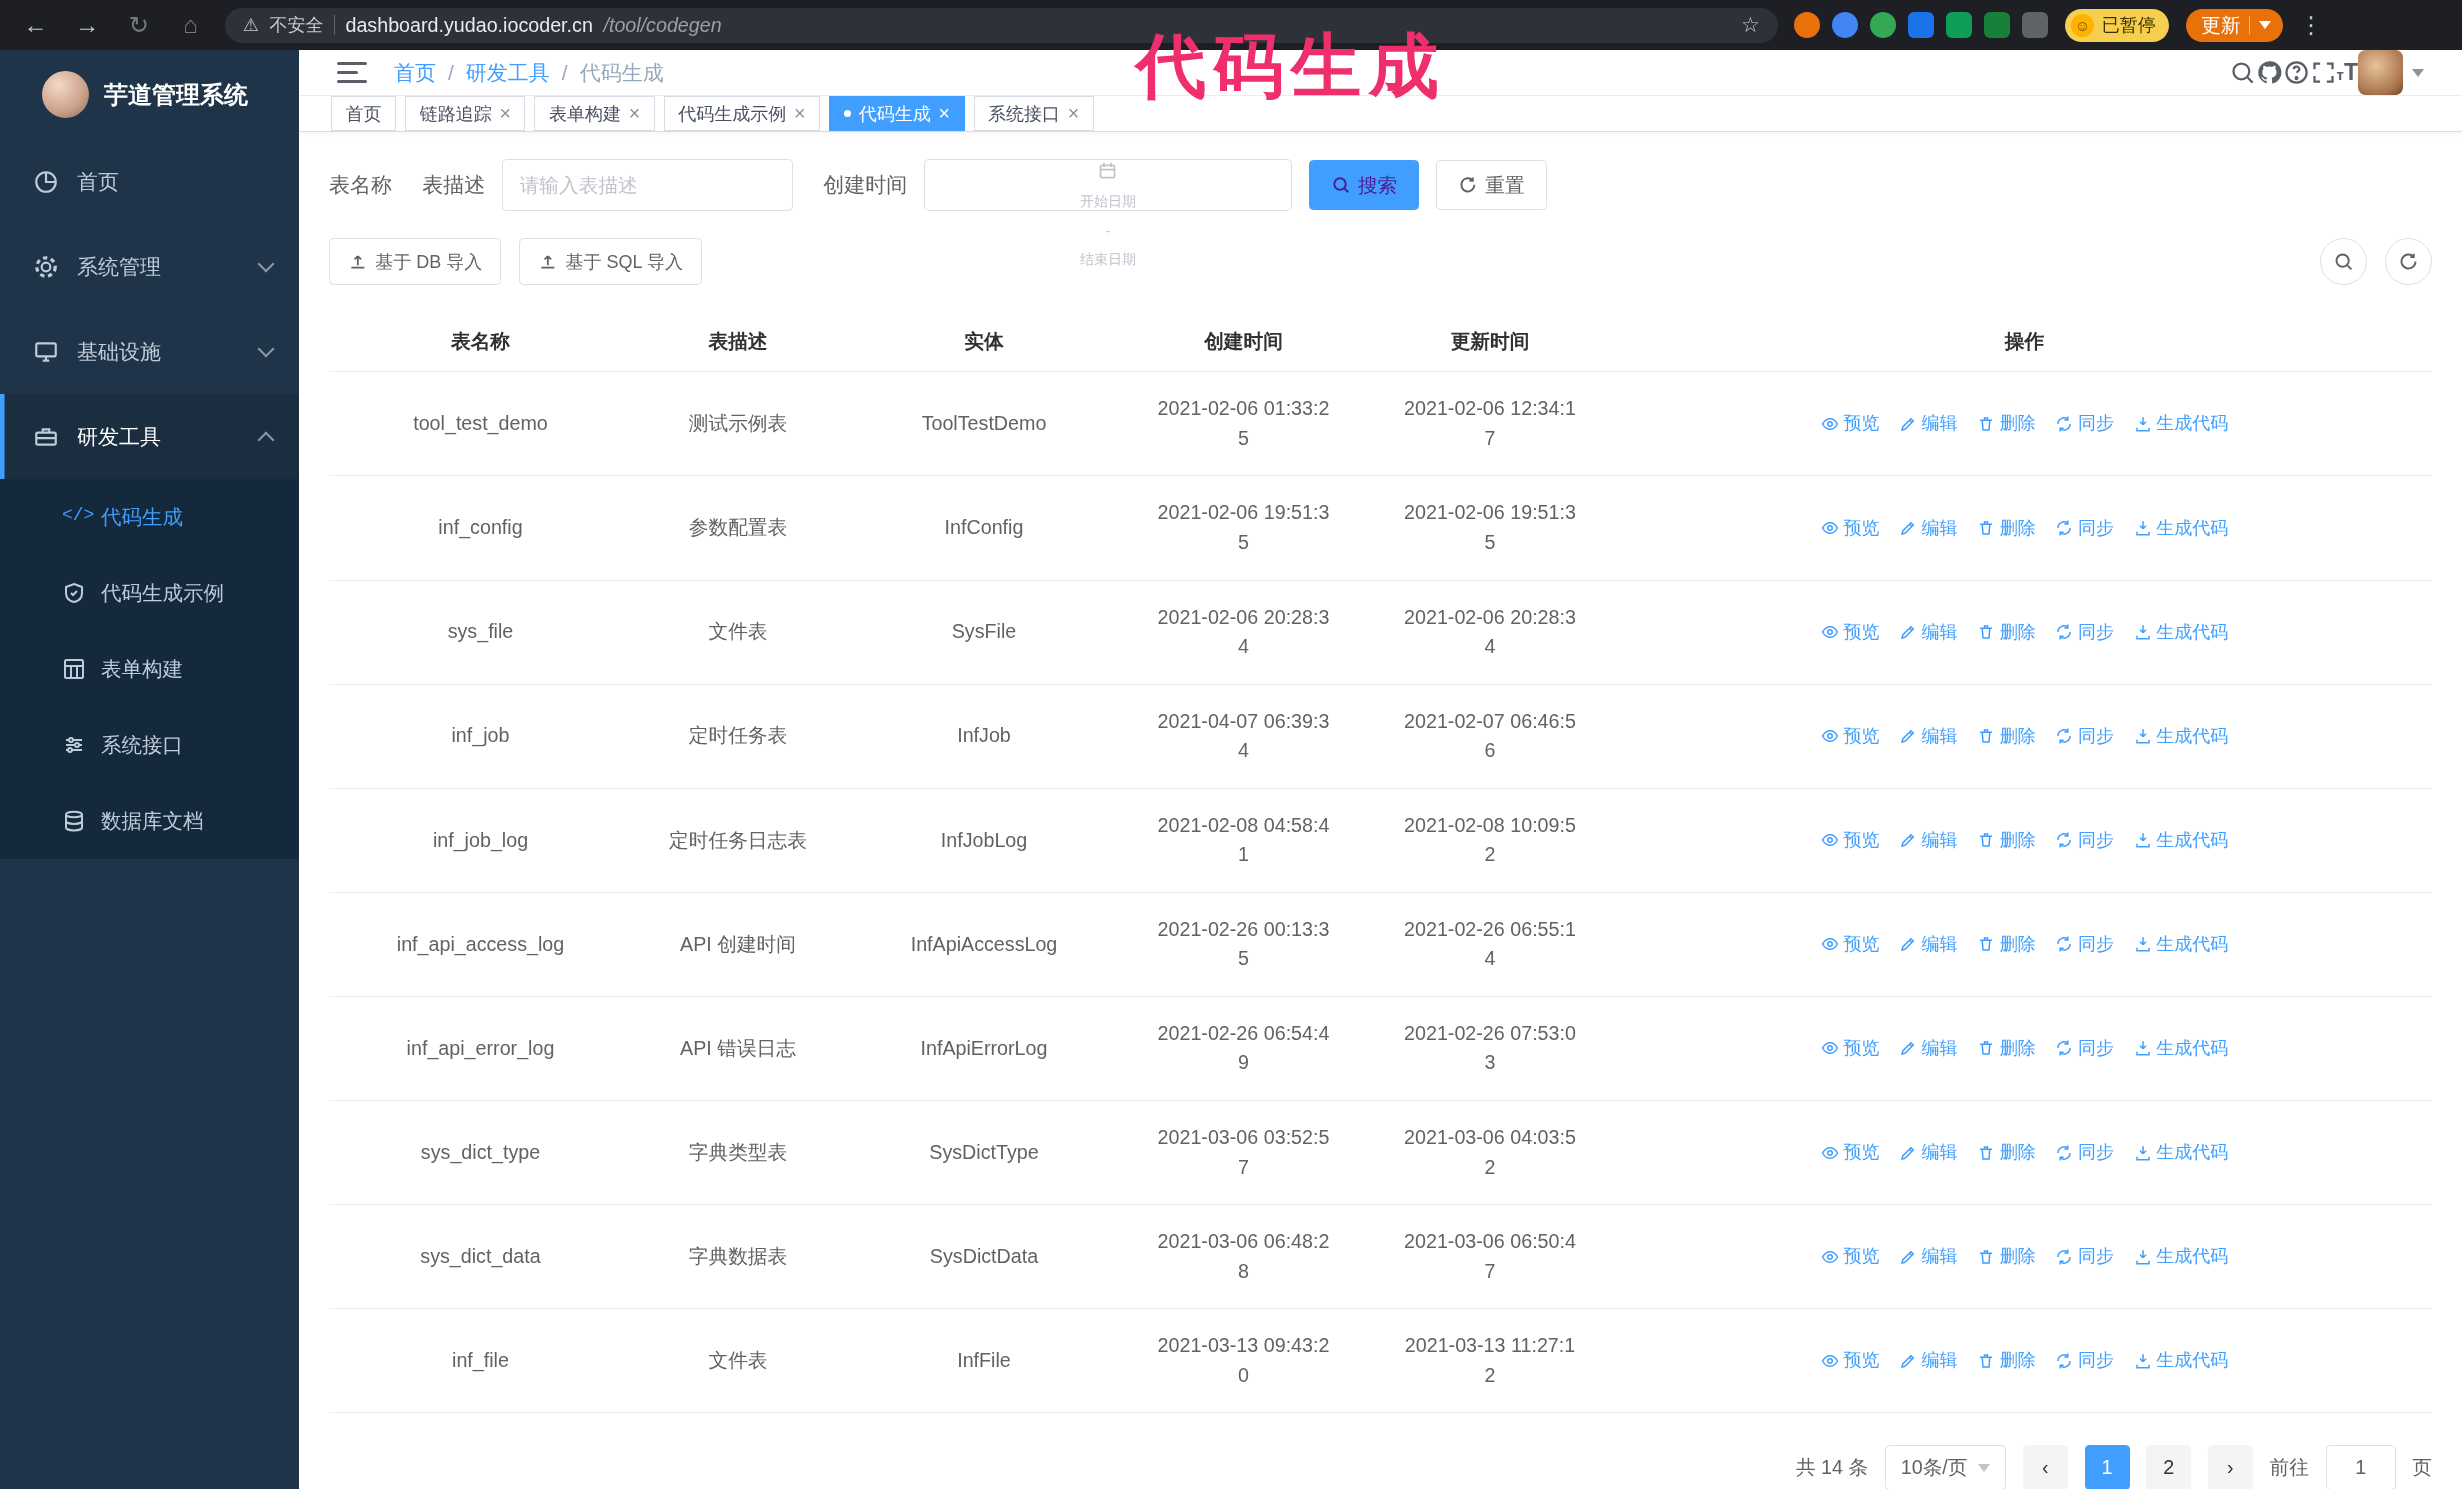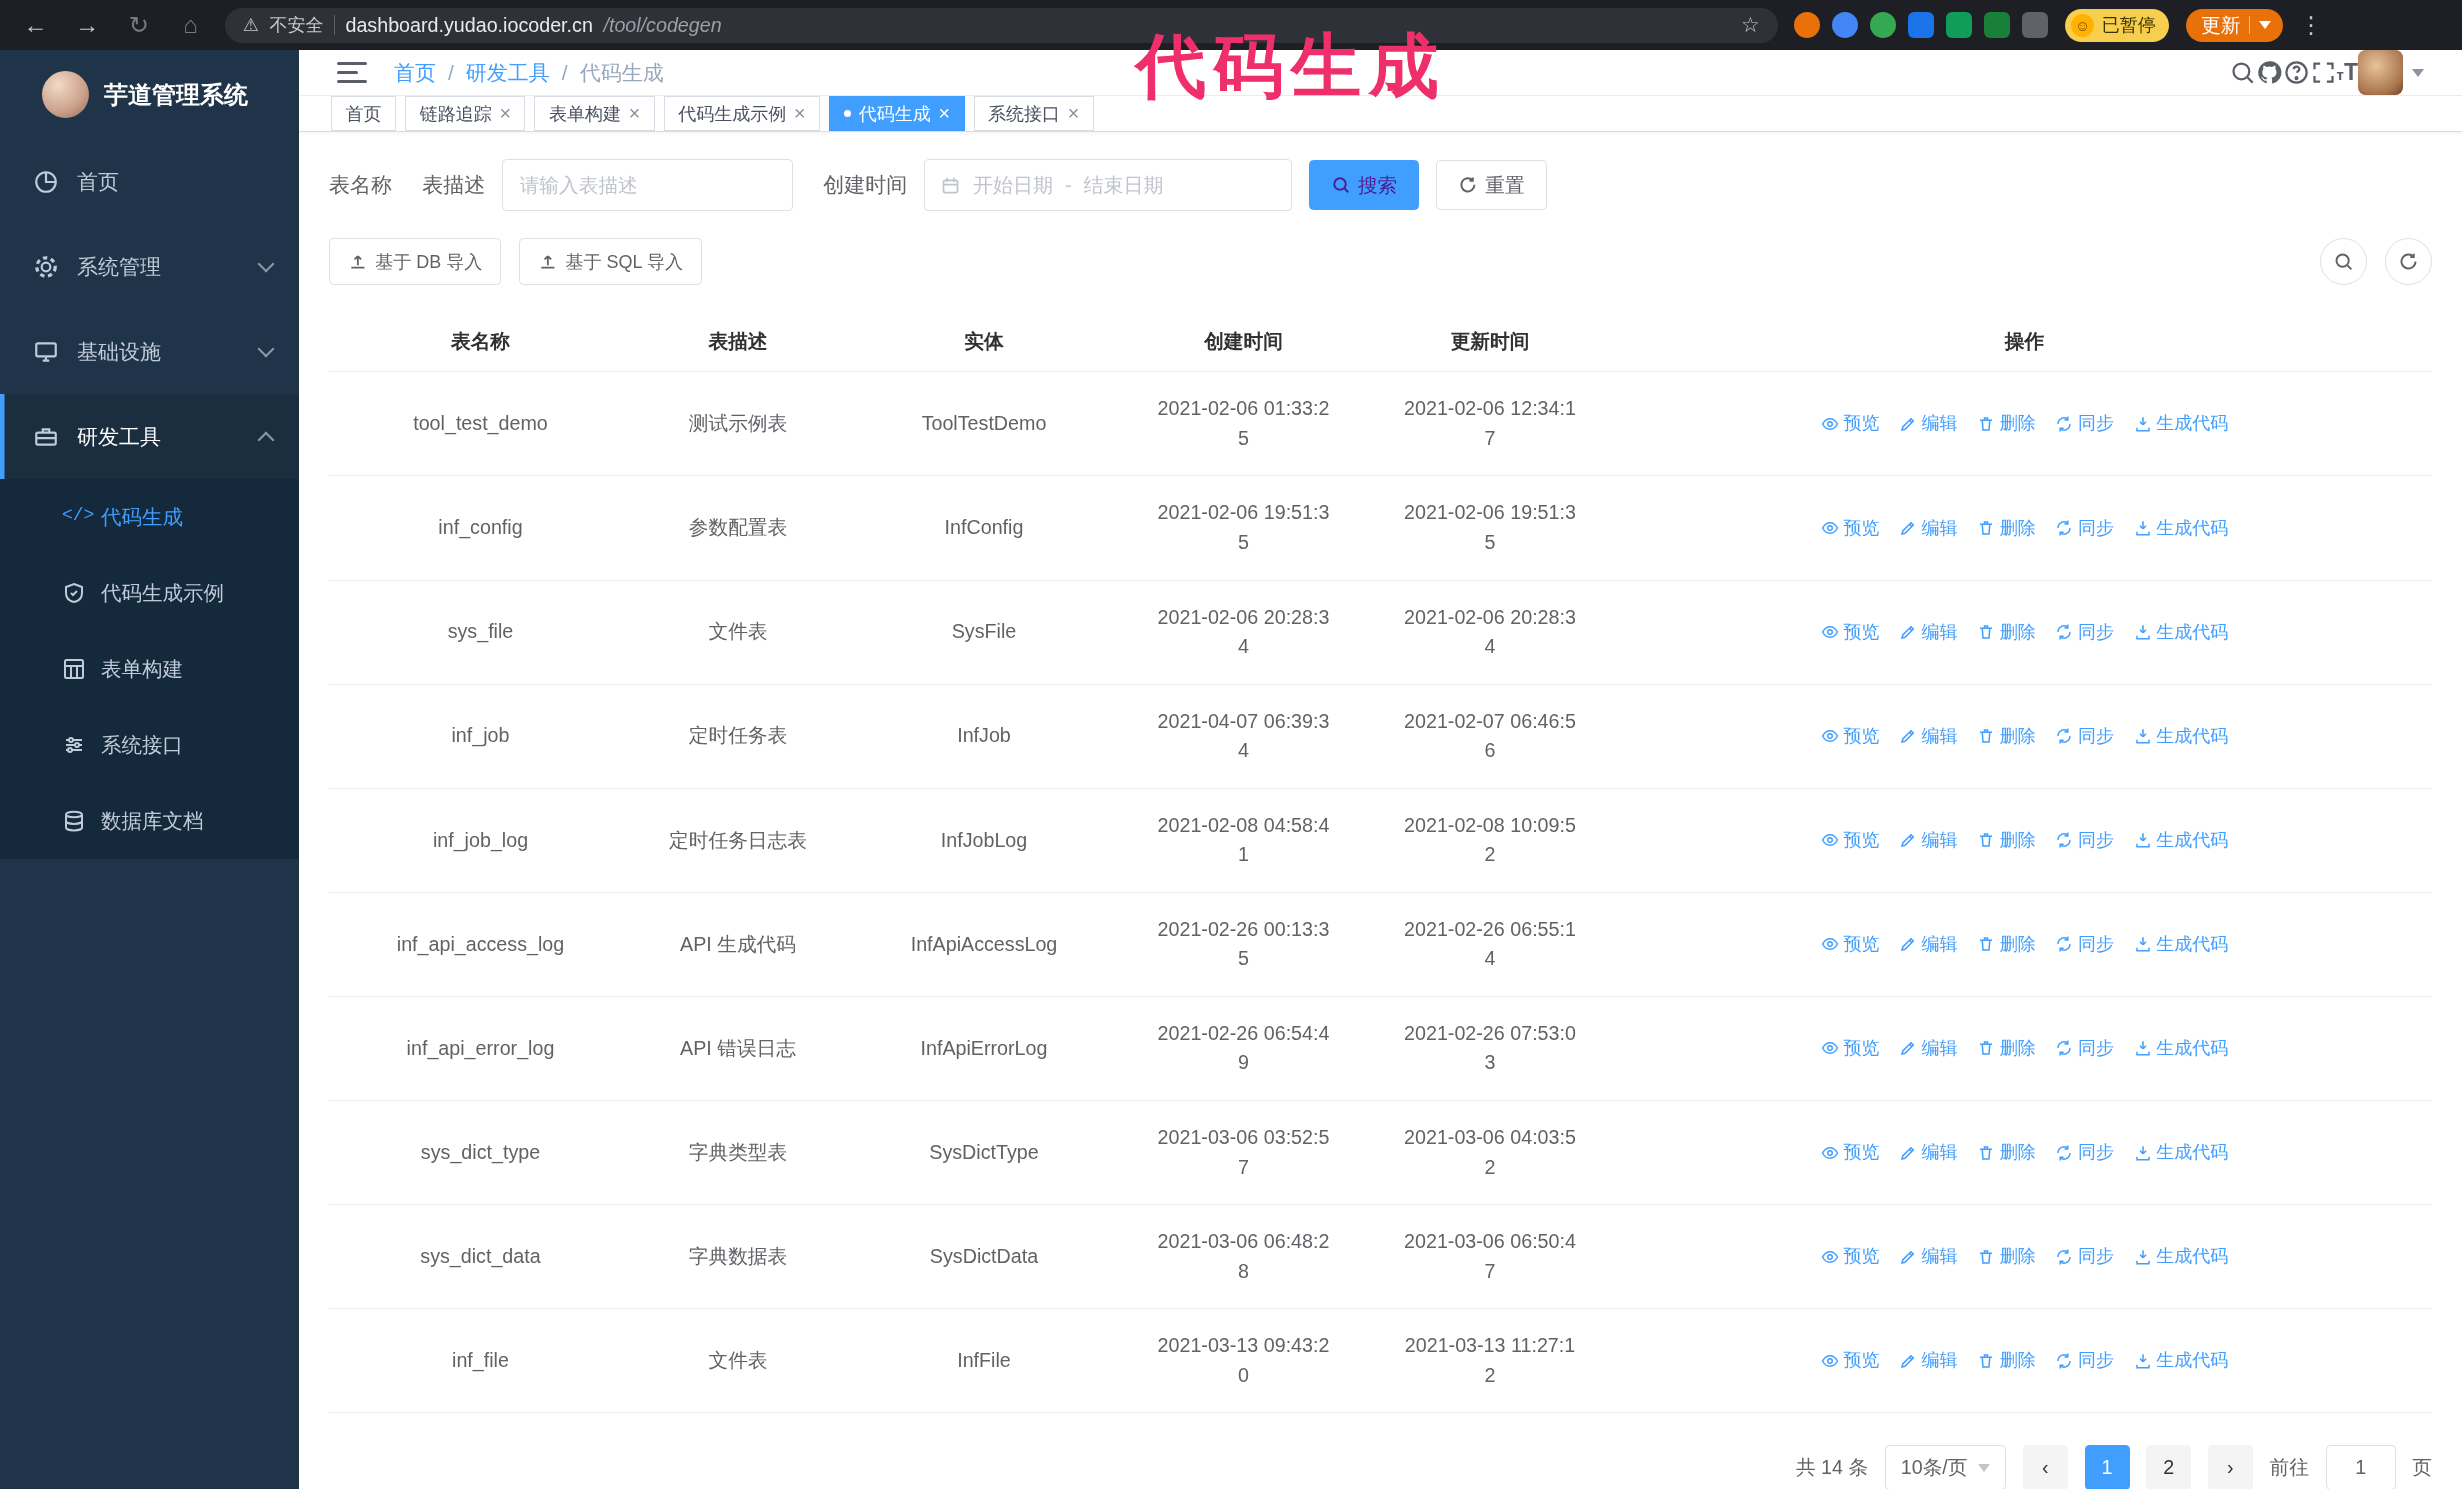--- a/index.html
+++ b/index.html
@@ -96,21 +96,21 @@
   
   .content { flex:1; padding:27px 30px 0 30px; }
   .filter-row { display:flex; align-items:center; gap:16.7px; }
   .f-label { font-size:21px; color:#606266; margin-left:13.6px; }
   .f-label:first-child { margin-left:0; }
   .f-input { height:52px; border:0.8px solid #dcdfe6; border-radius:4.5px; padding:0 16.7px;
     font-size:19.7px; color:#606266; width:291px; outline:none;
     font-family:"Liberation Sans","DejaVu Sans",sans-serif; }
   .f-input::placeholder { color:#c0c4cc; }
   .date-box { height:52px; border:0.8px solid #dcdfe6; border-radius:4.5px; width:368px;
-    display:flex; align-items:center; gap:12px; padding:0 15px; font-size:20px; }
+    display:flex; align-items:center; gap:12px; padding:0 15px; font-size:14px;flex-direction:column; }
   .date-box .ph { color:#c0c4cc; }
   .date-box .sep { color:#c0c4cc; }
   .cal-ic { width:21px; height:21px; color:#c0c4cc; flex-shrink:0; }
   .btn { display:inline-flex; align-items:center; justify-content:center; gap:7.6px;
     height:50px; border-radius:4.5px; font-size:19.7px; cursor:pointer; border:0.8px solid #dcdfe6;
     background:#fff; color:#606266; padding:0 21px; }
   .btn .b-ic { width:19.7px; height:19.7px; }
   .btn.primary { background:#409eff; border-color:#409eff; color:#4c1d95; }
 
   .toolbar-row { margin-top:27px; display:flex; align-items:center; gap:18px; }
@@ -604,21 +604,21 @@
                   <a class="act"><span class="aicon">
                       <svg viewBox="0 0 24 24" fill="none" stroke="currentColor" stroke-width="2">
                         <path d="M12 3v10m0 0l-4-4m4 4l4-4M4 17v4h16v-4"></path>
                       </svg>
                     </span>生成代码</a>
                 </div>
               </td>
             </tr>
             <tr>
               <td>inf_api_access_log</td>
-              <td>API 生成代码</td>
+              <td>API 创建时间</td>
               <td>InfApiAccessLog</td>
               <td>
                 <div class="tw">2021-02-26 00:13:35</div>
               </td>
               <td>
                 <div class="tw">2021-02-26 06:55:14</div>
               </td>
               <td>
                 <div class="ops">
                   <a class="act"><span class="aicon">

